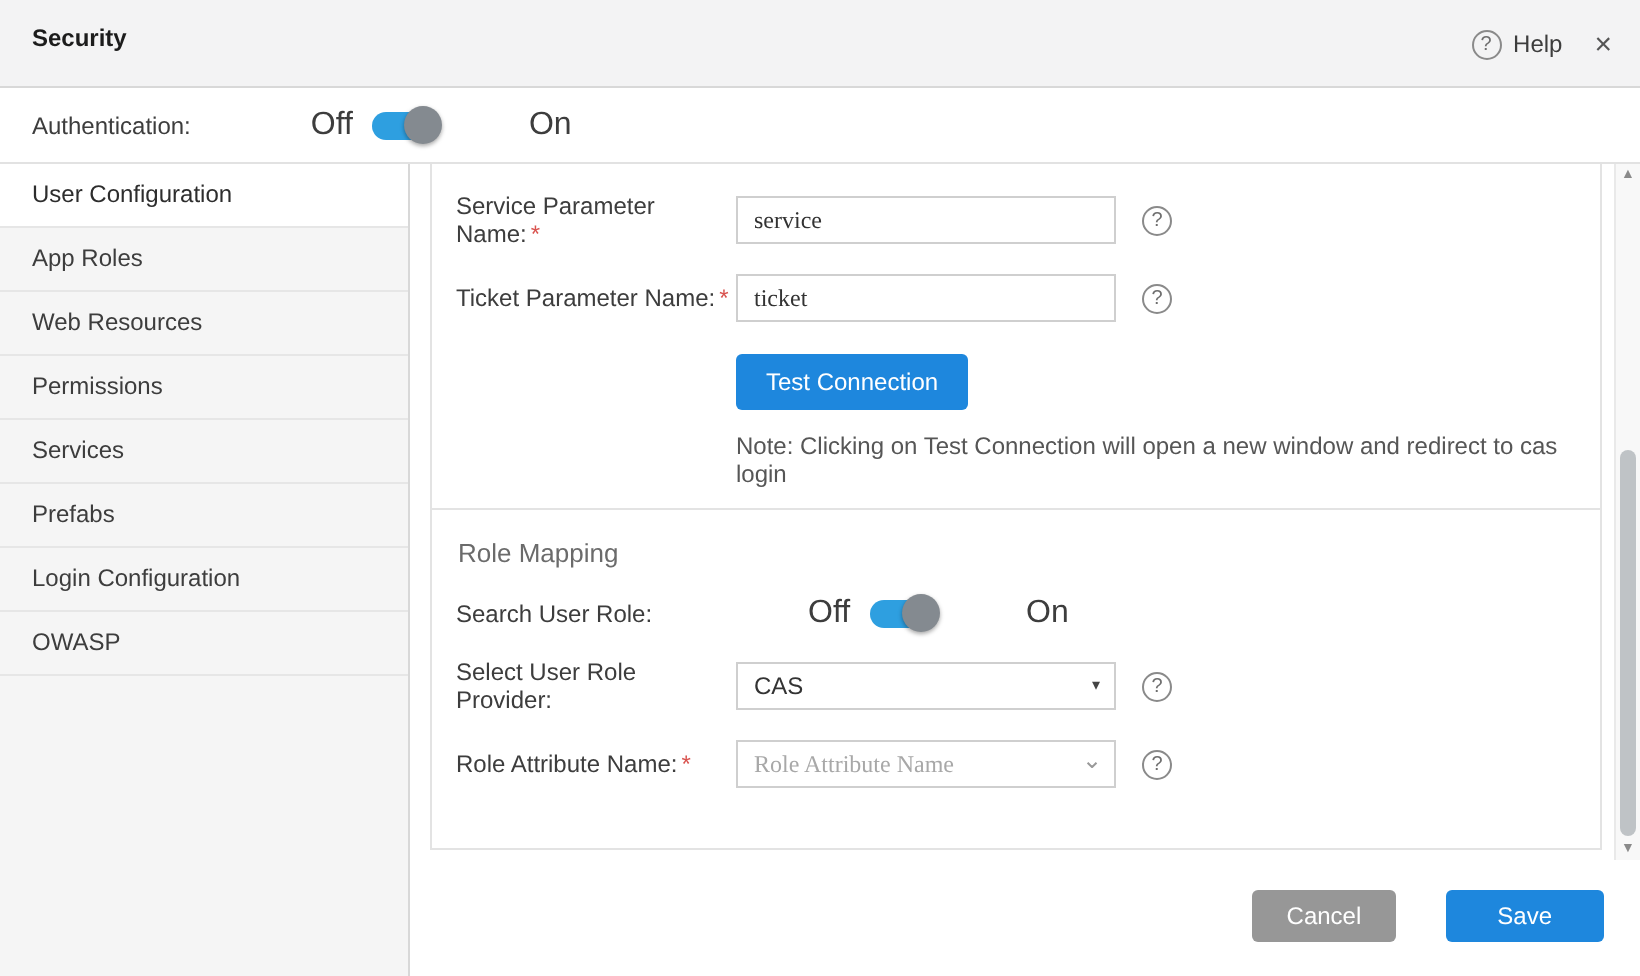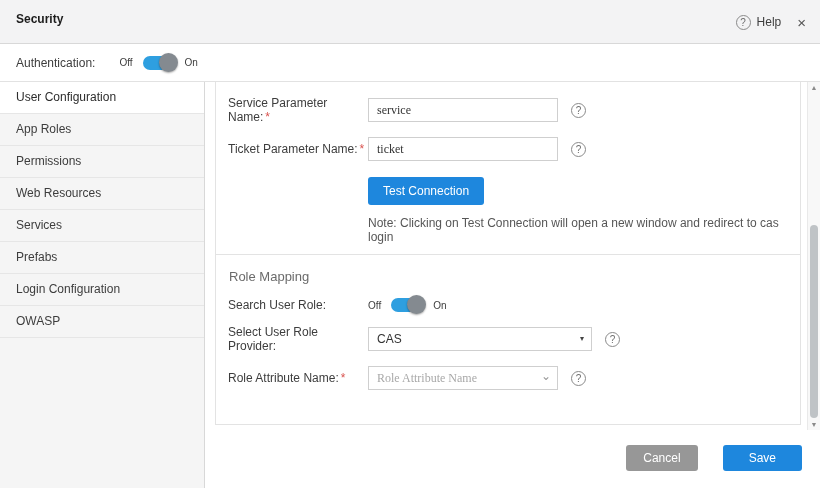--- a/index.html
+++ b/index.html
@@ -20,21 +20,21 @@
     border-radius:50%; color:#6e6e6e; font-size:10px; line-height:13px;
     text-align:center; flex:0 0 auto; }
   .help-text { font-size:12px; color:#3d3d3d; margin-left:6px; }
   .close-x { font-size:15px; color:#555; margin-left:16px; cursor:pointer; }
 
   
   .auth-bar { position:absolute; top:44px; left:0; right:0; height:38px;
     background:#fff; border-bottom:1px solid #e2e2e2; display:flex;
     align-items:center; padding-left:16px; }
   .auth-label { font-size:12px; color:#3d3d3d; margin-right:24px; }
-  .toggle-off, .toggle-on { font-size:10px; color:#3d3d3d; }
+  .toggle-off, .toggle-on { font-size:16px; color:#3d3d3d;margin-left:36px; }
   .switch { position:relative; width:32px; height:14px; background:#2e9fe0;
     border-radius:8px; margin:0 10px; cursor:pointer; }
   .switch .knob { position:absolute; right:-3px; top:-3px; width:19px;
     height:19px; border-radius:50%; background:#848a90;
     box-shadow:0 1px 2px rgba(0,0,0,.35); }
 
   
   .sidebar { position:absolute; top:82px; left:0; bottom:0; width:205px;
     background:#f5f5f5; border-right:1px solid #d8d8d8; }
   .side-item { height:32px; line-height:31px; padding-left:16px;
@@ -65,21 +65,21 @@
 
   .btn-row { margin:16px 0 0 152px; }
   .btn-primary { display:inline-block; background:#1e87dd; color:#fff;
     font-size:12px; border:none; border-radius:3px; padding:7px 15px;
     cursor:pointer; font-family:"Liberation Sans", sans-serif; }
   .note-text { margin:11px 16px 0 152px; font-size:12px; color:#565656; }
 
   .panel-heading { padding:14px 14px 14px 13px; font-size:13px;
     color:#6b6b6b; }
 
-  .select-box { position:relative; width:224px; height:24px;
+  .select-box { position:relative; width:190px; height:24px;
     border:1px solid #cfcfcf; background:#fff; font-size:12px; color:#333;
     line-height:22px; padding:0 20px 0 8px; cursor:pointer; }
   .select-box .arrow { position:absolute; right:7px; top:0;
     line-height:22px; font-size:8px; color:#444; }
 
   .combo { position:relative; width:190px; height:24px; }
   .combo .text-input { width:190px; padding-right:22px; }
   .combo .chev { position:absolute; right:7px; top:3px; color:#999;
     font-size:12px; pointer-events:none; }
 
@@ -120,22 +120,22 @@
   <span class="toggle-off">Off</span>
   <span class="switch">
     <span class="knob"></span>
   </span>
   <span class="toggle-on">On</span>
 </div>
 
 <div class="sidebar">
   <div class="side-item active">User Configuration</div>
   <div class="side-item">App Roles</div>
+  <div class="side-item">Web Resources</div>
   <div class="side-item">Permissions</div>
-  <div class="side-item">Web Resources</div>
   <div class="side-item">Services</div>
   <div class="side-item">Prefabs</div>
   <div class="side-item">Login Configuration</div>
   <div class="side-item">OWASP</div>
 </div>
 
 <div class="content">
 
   <div class="panel panel-1">
     <div class="form-row">

